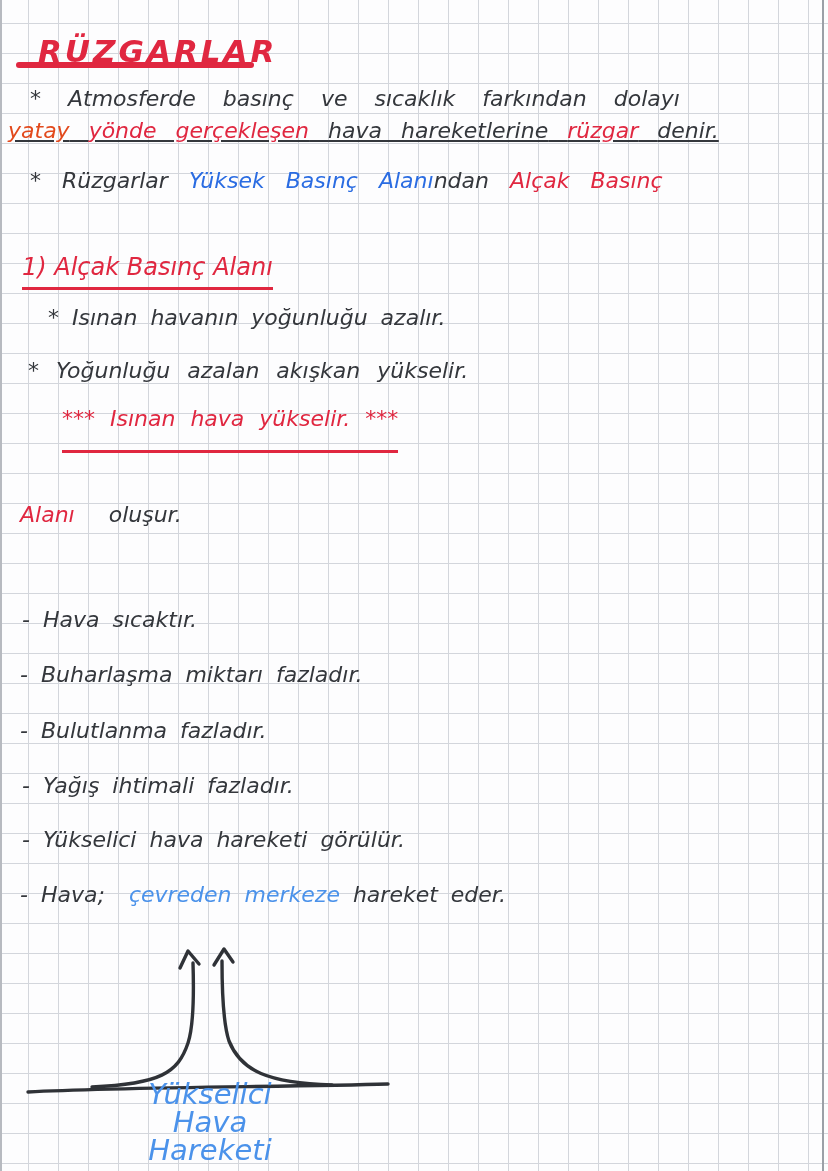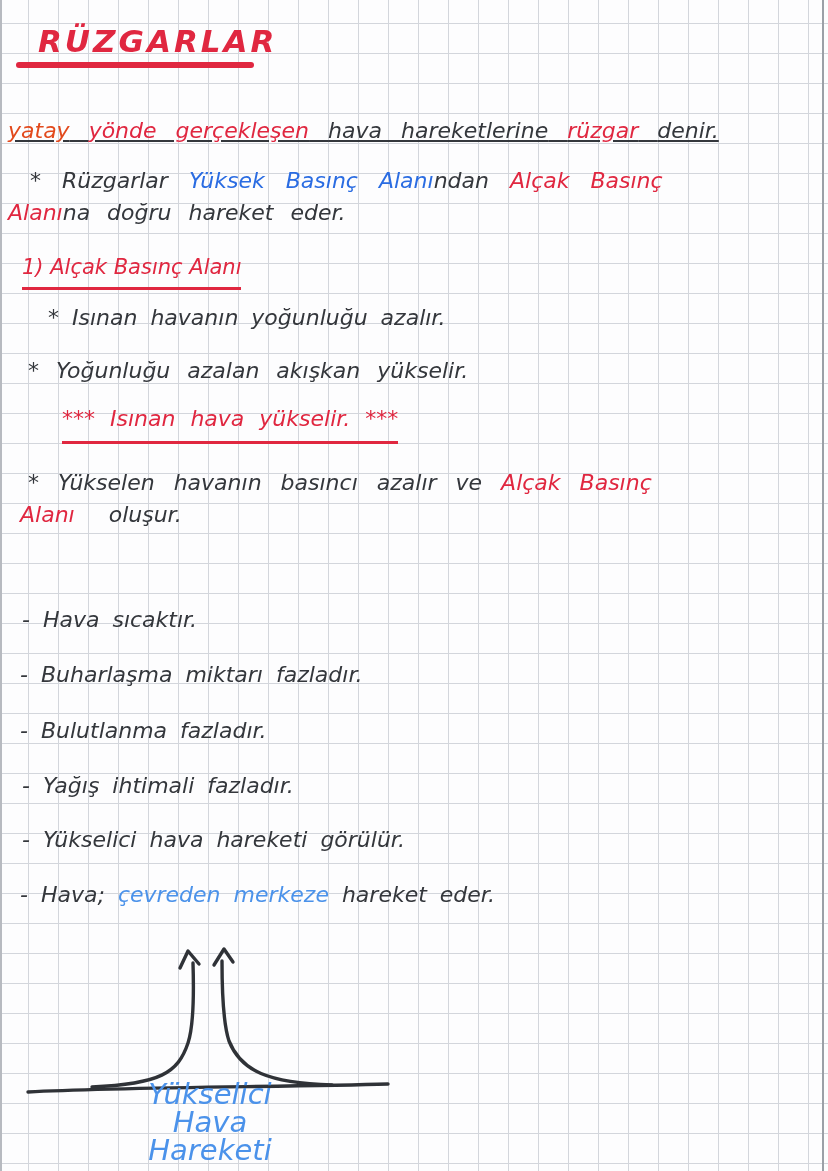--- a/index.html
+++ b/index.html
@@ -19,27 +19,27 @@
   }
   .edge{position:absolute;top:0;bottom:0;width:2px;}
   .edge.left{left:0;background:#b7bac0;}
   .edge.right{left:822px;background:#9ba0a7;}
 
   .line{position:absolute;white-space:nowrap;font-size:22px;line-height:30px;}
   .ink{color:#34373c;}
   .red{color:#e02740;}
   .orange{color:#e2491c;}
   .blue{color:#2a6ce2;}
-  .lblue{color:#4b92ea;}
+  .lblue{color:#4b92ea;padding-left:11px;}
 
   .title{font-size:31px;font-weight:bold;letter-spacing:3px;color:#e02740;}
   .bar{position:absolute;background:#e02740;border-radius:3px;}
 
   .heading-underline{border-bottom:3px solid #e02740;padding-bottom:5px;}
-  .emph{border-bottom:3px solid #e02740;padding-bottom:7px;}
+  .emph{border-bottom:3px solid #e02740;padding-bottom:16px;}
 
   .ws6{word-spacing:6px;}
   .ws8{word-spacing:8px;}
   .ws10{word-spacing:10px;}
   .ws12{word-spacing:12px;}
   .ws14{word-spacing:14px;}
   .ws20{word-spacing:20px;}
 
   .gap{display:inline-block;width:34px;}
   .arrow-glyph{font-size:30px;font-weight:bold;vertical-align:-2px;margin-right:10px;}
@@ -49,51 +49,47 @@
 
   .caption{position:absolute;left:130px;top:1080px;width:160px;text-align:center;font-size:29px;line-height:28px;color:#4b92ea;}
 </style>
 </head>
 <body>
 
 <div id="page">
   <div class="edge left"></div>
   <div class="edge right"></div>
 
-  <div class="line title" style="left:38px;top:26px;">RÜZGARLAR</div>
+  <div class="line title" style="left:38px;top:36px;">RÜZGARLAR</div>
   <div class="bar" style="left:16px;top:62px;width:238px;height:6px;"></div>
 
+  <div class="line ws20" style="left:30px;top:84px;">
+    <span class="ink">* Atmosferde basınç ve sıcaklık farkından dolayı</span>
+  </div>
   <div class="line ws12" style="left:8px;top:116px;text-decoration:underline;">
     <span class="orange">yatay</span>
     <span class="red">yönde gerçekleşen</span>
     <span class="ink">hava hareketlerine</span>
     <span class="red">rüzgar</span>
     <span class="ink">denir.</span>
   </div>
 
   <div class="line ws14" style="left:30px;top:166px;">
     <span class="ink">* Rüzgarlar</span>
     <span class="blue">Yüksek Basınç Alanı</span><span class="ink">ndan</span>
     <span class="red">Alçak Basınç</span>
   </div>
-  <div class="line ws10" style="left:8px;top:198px;">
-    <span class="red">Alanı</span><span class="ink">na doğru hareket eder.</span>
-  </div>
 
-  <div class="line red heading-underline" style="left:22px;top:252px;font-size:21px;">1) Alçak Basınç Alanı</div>
+  <div class="line red heading-underline" style="left:22px;top:252px;font-size:24px;">1) Alçak Basınç Alanı</div>
 
   <div class="line ws6" style="left:20px;top:303px;padding-left:28px;">* Isınan havanın yoğunluğu azalır.</div>
   <div class="line ws10" style="left:28px;top:356px;">* Yoğunluğu azalan akışkan yükselir.</div>
 
   <div class="line red emph ws8" style="left:62px;top:404px;">*** Isınan hava yükselir. ***</div>
 
-  <div class="line ws12" style="left:28px;top:468px;">
-    <span class="ink">* Yükselen havanın basıncı azalır ve</span>
-    <span class="red">Alçak Basınç</span>
-  </div>
   <div class="line" style="left:8px;top:500px;margin-left:12px;">
     <span class="red">Alanı</span><span class="gap"></span><span class="ink">oluşur.</span>
   </div>
 
 
   <div class="line ws6" style="left:22px;top:605px;">- Hava sıcaktır.</div>
   <div class="line ws6" style="left:20px;top:660px;">- Buharlaşma miktarı fazladır.</div>
   <div class="line ws6" style="left:20px;top:716px;">- Bulutlanma fazladır.</div>
   <div class="line ws6" style="left:22px;top:771px;">- Yağış ihtimali fazladır.</div>
   <div class="line ws6" style="left:22px;top:825px;">- Yükselici hava hareketi görülür.</div>

